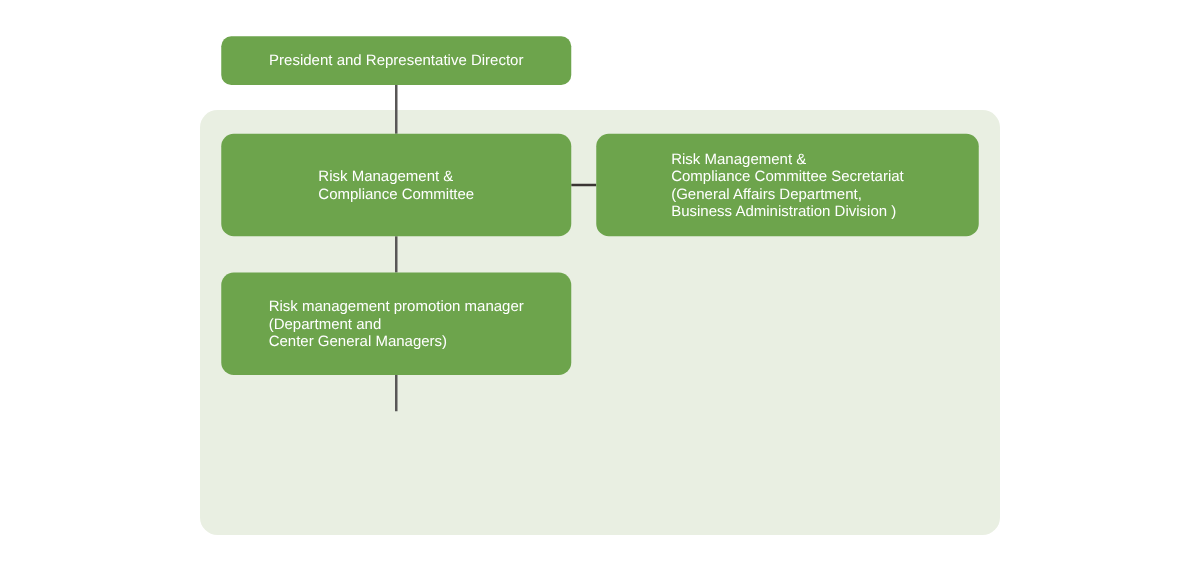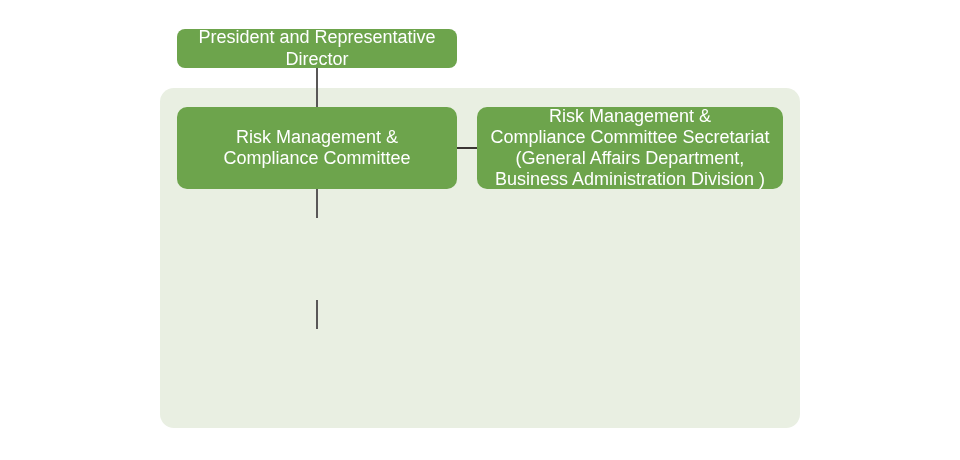--- a/index.html
+++ b/index.html
@@ -25,22 +25,21 @@
     border-radius: 14px;
   }
   .node {
     position: absolute;
     background: #6da44c;
     color: #ffffff;
     border-radius: 10px;
     display: flex;
     align-items: center;
     justify-content: center;
-    text-align: center;
-    font-size: 18px;
+    font-size: 12px;
     line-height: 1.18;
     white-space: pre-line;
     box-sizing: border-box;
     padding: 4px 10px;
   }
   .node-president {
     left: 177px; top: 29px;
     width: 280px; height: 39px;
     border-radius: 8px;
   }
@@ -84,15 +83,18 @@
   <div class="node node-president">President and Representative Director</div>
 
   <div class="node node-committee">Risk Management &amp;
 Compliance Committee</div>
 
   <div class="node node-secretariat">Risk Management &amp;
 Compliance Committee Secretariat
 (General Affairs Department,
 Business Administration Division )</div>
 
+  <div class="node node-promotion">Risk management promotion manager
+(Department and
+Center General Managers)</div>
 
 
 </div>
 
 </body></html>

